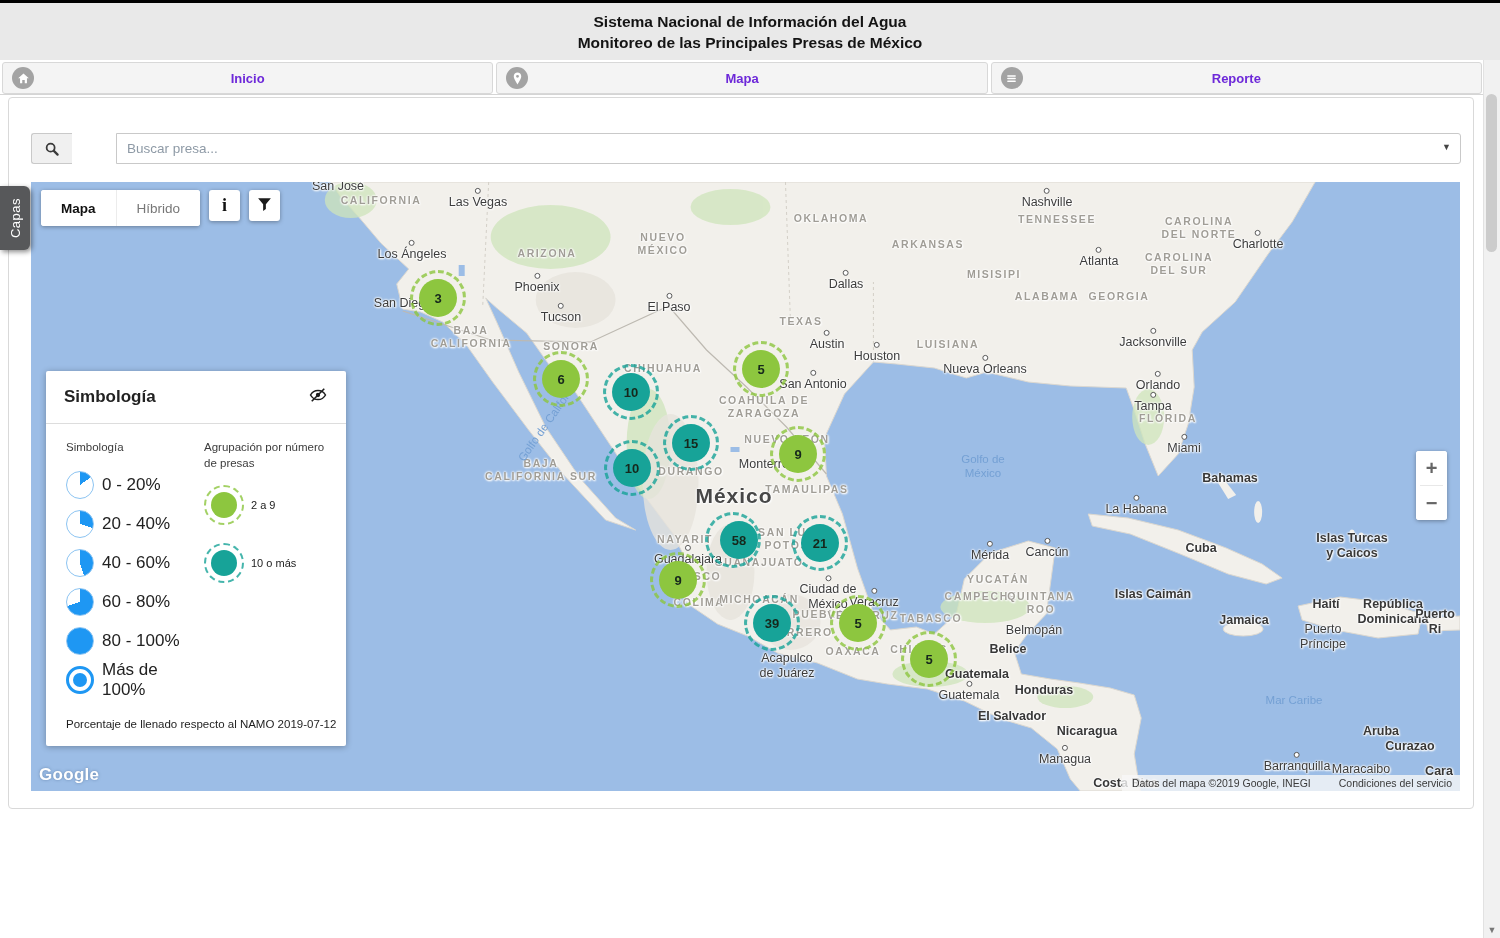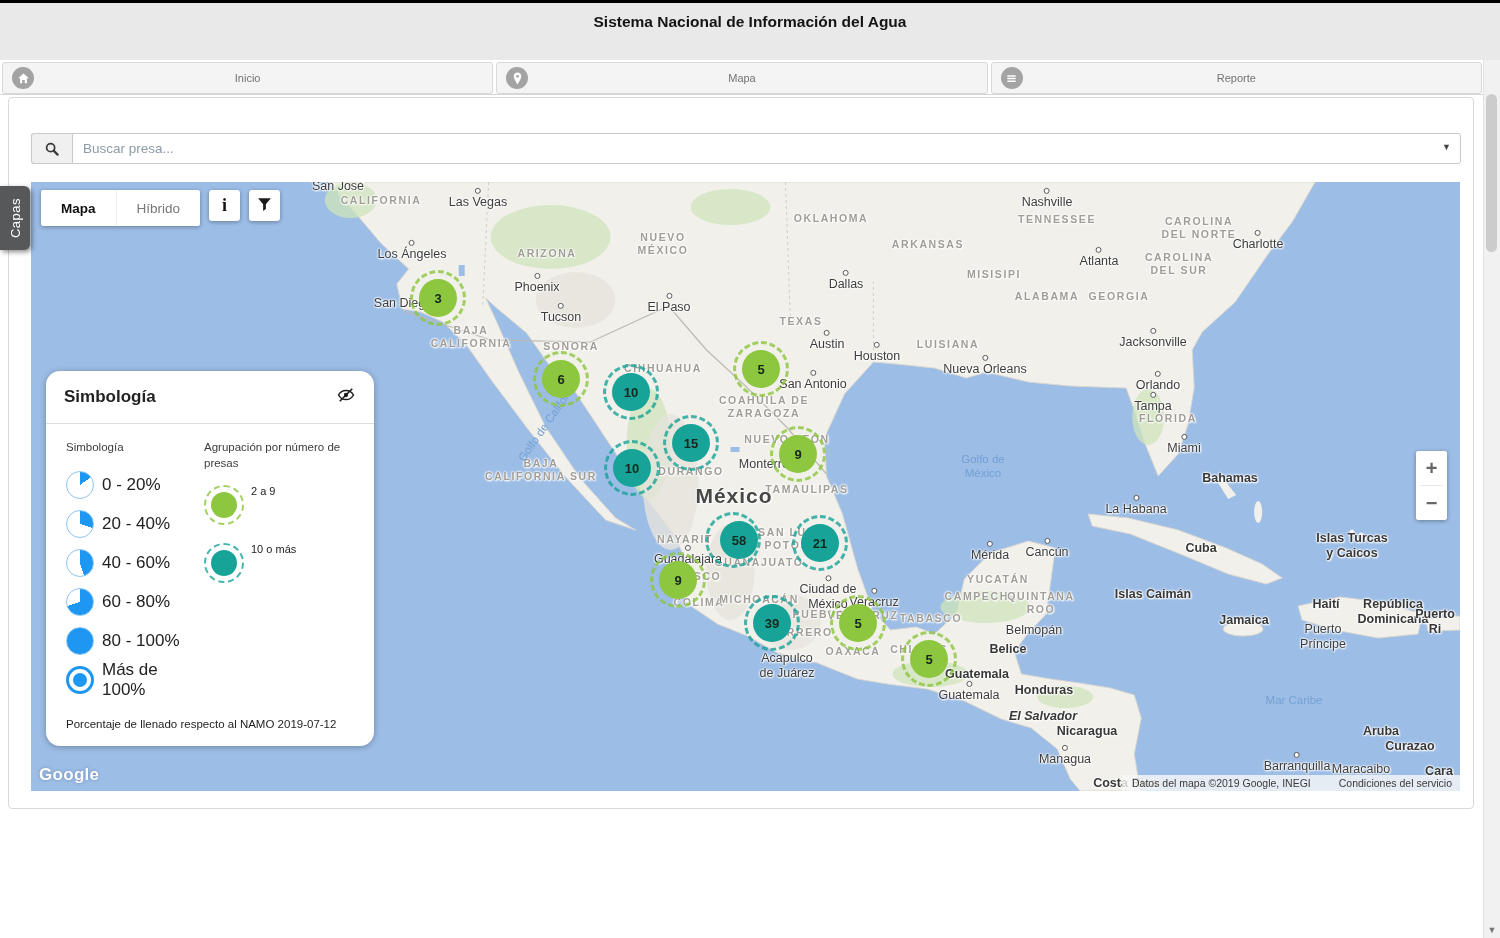--- a/index.html
+++ b/index.html
@@ -3,29 +3,29 @@
 <meta charset="utf-8">
 <style>
   html,body{margin:0;padding:0;background:#fff;font-family:"Liberation Sans",sans-serif;}
   .page{position:relative;width:1500px;height:938px;overflow:hidden;background:#fff;}
   .top-black{position:absolute;left:0;top:0;width:100%;height:3px;background:#000;}
   header{position:absolute;left:0;top:3px;width:100%;height:57px;background:#e9e9e9;text-align:center;}
   .title1,.title2{font-weight:bold;font-size:15.5px;color:#141414;line-height:21px;}
   .title1{margin-top:8px;}
   nav{position:absolute;left:0;top:60px;width:1484px;height:35px;display:flex;gap:3px;padding:2px 2px 0 2px;box-sizing:border-box;border-bottom:1px solid #d5d5d5;background:#fff;}
   .tab{flex:1;background:#f4f4f4;border:1px solid #d8d8d8;border-radius:3px;position:relative;display:flex;align-items:center;justify-content:center;cursor:pointer;}
-  .tab-lbl{font-weight:normal;font-size:11px;color:#737373;}
+  .tab-lbl{font-weight:bold;font-size:13px;color:#6d28d9;}
   .nav-ic{position:absolute;left:9px;top:4px;width:22px;height:22px;border-radius:50%;background:#a3a3a3;display:flex;align-items:center;justify-content:center;}
   .nav-ic svg{width:15px;height:15px;}
   .card{position:absolute;left:8px;top:97px;width:1466px;height:712px;border:1px solid #d9d9d9;border-radius:4px;background:#fff;box-sizing:border-box;}
   
   .search-row{position:absolute;left:22px;top:35px;right:12px;height:31px;display:flex;}
   .search-icon-box{width:40px;background:#f0f0f0;border:1px solid #c9c9c9;border-right:none;border-radius:3px 0 0 3px;display:flex;align-items:center;justify-content:center;}
   .search-icon-box svg{width:16px;height:16px;}
-  .search-input-wrap{flex:1;position:relative;}
+  .search-input-wrap{flex:1;position:relative;padding-left:44px;}
   .search-input{width:100%;height:100%;box-sizing:border-box;border:1px solid #c9c9c9;border-radius:0 3px 3px 0;padding:0 28px 0 10px;font-size:13.5px;color:#333;outline:none;font-family:"Liberation Sans",sans-serif;}
   .search-input::placeholder{color:#8e9aa6;}
   .caret{position:absolute;right:10px;top:9px;font-size:9px;color:#444;cursor:pointer;}
   
   .map{position:absolute;left:22px;top:84px;width:1429px;height:609px;background:#9cbde6;overflow:hidden;}
   .basemap{position:absolute;left:0;top:0;width:100%;height:100%;}
   .lbl{position:absolute;transform:translate(-50%,-50%);white-space:pre-line;text-align:center;line-height:1.22;pointer-events:none;}
   .halo{text-shadow:0 0 2px #fff,0 0 2px #fff,0 0 3px #fff,1px 1px 2px #fff;}
   .lbl-state{font-size:10.5px;font-weight:bold;color:#a09d96;letter-spacing:1.6px;}
   .lbl-city{font-size:12.5px;color:#3c3c3c;}
@@ -44,35 +44,35 @@
   .mt-box{display:flex;background:#fff;border-radius:3px;box-shadow:0 1px 4px rgba(0,0,0,.35);height:36px;overflow:hidden;}
   .mt-btn{border:none;background:#fff;padding:0 20px;font-size:13.5px;cursor:pointer;font-family:"Liberation Sans",sans-serif;}
   .mt-btn.sel{font-weight:bold;color:#111;}
   .mt-btn.unsel{color:#777;border-left:1px solid #ececec;}
   .mini-btn{width:31px;height:31px;margin-left:9px;background:#fff;border:none;border-radius:3px;box-shadow:0 1px 4px rgba(0,0,0,.35);display:flex;align-items:center;justify-content:center;cursor:pointer;}
   .info-glyph{font-family:"Liberation Serif",serif;font-weight:bold;font-size:18px;color:#111;}
   
   .capas{position:absolute;left:0;top:186px;width:30px;height:64px;background:#57585a;color:#fff;border-radius:0 6px 6px 0;box-shadow:2px 2px 5px rgba(0,0,0,.45);display:flex;align-items:center;justify-content:center;cursor:pointer;z-index:40;}
   .capas span{writing-mode:vertical-rl;transform:rotate(180deg);font-size:13px;letter-spacing:.5px;}
   
-  .legend{position:absolute;left:15px;top:189px;width:328px;height:375px;background:#fff;border-radius:14px;box-shadow:0 1px 6px rgba(0,0,0,.3);z-index:25;box-sizing:border-box;}
+  .legend{position:absolute;left:15px;top:189px;width:300px;height:375px;background:#fff;border-radius:2px;box-shadow:0 1px 6px rgba(0,0,0,.3);z-index:25;box-sizing:border-box;}
   .lg-head{display:flex;align-items:center;justify-content:space-between;padding:14px 18px;border-bottom:1px solid #ddd;}
   .lg-title{font-size:17px;font-weight:bold;color:#222;}
   .lg-eye{cursor:pointer;}
   .lg-eye svg{width:20px;height:20px;}
   .lg-body{display:flex;padding:16px 14px 0 20px;}
   .lg-col1{width:138px;}
   .lg-col2{flex:1;}
   .lg-subtitle{font-size:11.5px;color:#3c3c3c;margin-bottom:10px;line-height:1.35;}
   .pie-row{display:flex;align-items:center;height:39px;}
   .pie{width:28px;height:28px;border-radius:50%;border:1px solid #8cc4f2;box-sizing:border-box;flex:none;}
   .pie-over{width:28px;height:28px;border-radius:50%;border:3px solid #1e97f3;box-sizing:border-box;display:flex;align-items:center;justify-content:center;flex:none;}
   .pie-over i{width:14px;height:14px;border-radius:50%;background:#1e97f3;}
   .pie-lbl{font-size:17px;color:#222;margin-left:8px;}
-  .cl-leg-row{display:flex;align-items:flex-start;margin:14px 0 18px 0;}
+  .cl-leg-row{display:flex;align-items:center;margin:14px 0 18px 0;}
   .cl-leg{width:36px;height:36px;border-radius:50%;border:2.5px dashed;display:flex;align-items:center;justify-content:center;flex:none;}
   .cl-leg i{width:26px;height:26px;border-radius:50%;display:block;}
   .cl-leg-lbl{font-size:11px;color:#222;margin-left:7px;}
   .lg-foot{position:absolute;left:20px;bottom:16px;font-size:11.5px;color:#1e1e1e;}
   
   .zoomctl{position:absolute;right:13px;top:269px;width:31px;background:#fff;border-radius:3px;box-shadow:0 1px 4px rgba(0,0,0,.35);z-index:25;}
   .zbtn{width:31px;height:34px;border:none;background:#fff;color:#666;font-size:20px;font-weight:bold;cursor:pointer;line-height:1;border-radius:3px;}
   .zdiv{height:1px;background:#e8e8e8;margin:0 4px;}
   .google-logo{position:absolute;left:8px;bottom:6px;color:#fff;font-size:17px;font-weight:bold;letter-spacing:.3px;text-shadow:0 0 3px rgba(70,100,140,.6);cursor:pointer;z-index:20;}
   .attribution{position:absolute;right:0;bottom:0;display:flex;gap:28px;background:rgba(248,248,248,.8);padding:2px 8px 2px 10px;font-size:10.5px;color:#3a3a3a;z-index:20;}
@@ -83,20 +83,21 @@
   .varrow{position:absolute;left:0;bottom:1px;width:16px;height:14px;color:#777;font-size:9px;text-align:center;line-height:14px;cursor:pointer;}
 </style>
 </head>
 <body>
 
 <div class="page">
   <div class="top-black"></div>
 
   <header>
     <div class="title1">Sistema Nacional de Información del Agua</div>
+    <div class="title2">Monitoreo de las Principales Presas de México</div>
   </header>
 
   <nav id="nav">
       <div class="tab">
         <span class="nav-ic">
           <svg viewBox="0 0 24 24">
             <path d="M12 4 L3.5 11.5 H6.5 V19.5 H10 V14.5 H14 V19.5 H17.5 V11.5 H20.5 Z" fill="#fff"></path>
           </svg>
         </span>
         <span class="tab-lbl">Inicio</span>
@@ -260,21 +261,21 @@
           <div class="lbl lbl-place halo" style="left: 1362px; top: 430px;">República
 Dominicana</div>
           <div class="lbl lbl-city halo" style="left: 1292px; top: 455px;">Puerto
 Príncipe</div>
           <div class="lbl lbl-place halo" style="left: 1404px; top: 440px;">Puerto Ri</div>
           <div class="lbl lbl-city halo" style="left: 1003px; top: 449px;">Belmopán</div>
           <div class="lbl lbl-place halo" style="left: 977px; top: 468px;">Belice</div>
           <div class="lbl lbl-place halo" style="left: 946px; top: 493px;">Guatemala</div>
           <div class="lbl lbl-city halo" style="left: 938px; top: 510px;"><span class="cdot"></span>Guatemala</div>
           <div class="lbl lbl-place halo" style="left: 1013px; top: 509px;">Honduras</div>
-          <div class="lbl lbl-place halo" style="left: 1012px; top: 535px; font-style: italic;">El Salvador</div>
+          <div class="lbl lbl-place halo" style="left: 981px; top: 535px;">El Salvador</div>
           <div class="lbl lbl-place halo" style="left: 1056px; top: 550px;">Nicaragua</div>
           <div class="lbl lbl-city halo" style="left: 1034px; top: 574px;"><span class="cdot"></span>Managua</div>
           <div class="lbl lbl-place halo" style="left: 1071px; top: 602px; padding-left: 47px;">Costa Rica</div>
           <div class="lbl lbl-water" style="left: 1263px; top: 518px;">Mar Caribe</div>
           <div class="lbl lbl-place halo" style="left: 1350px; top: 550px;">Aruba</div>
           <div class="lbl lbl-place halo" style="left: 1379px; top: 565px;">Curazao</div>
           <div class="lbl lbl-city halo" style="left: 1266px; top: 581px;"><span class="cdot"></span>Barranquilla</div>
           <div class="lbl lbl-city halo" style="left: 1330px; top: 588px;">Maracaibo</div>
           <div class="lbl lbl-place halo" style="left: 1408px; top: 590px;">Cara</div>
         </div>

